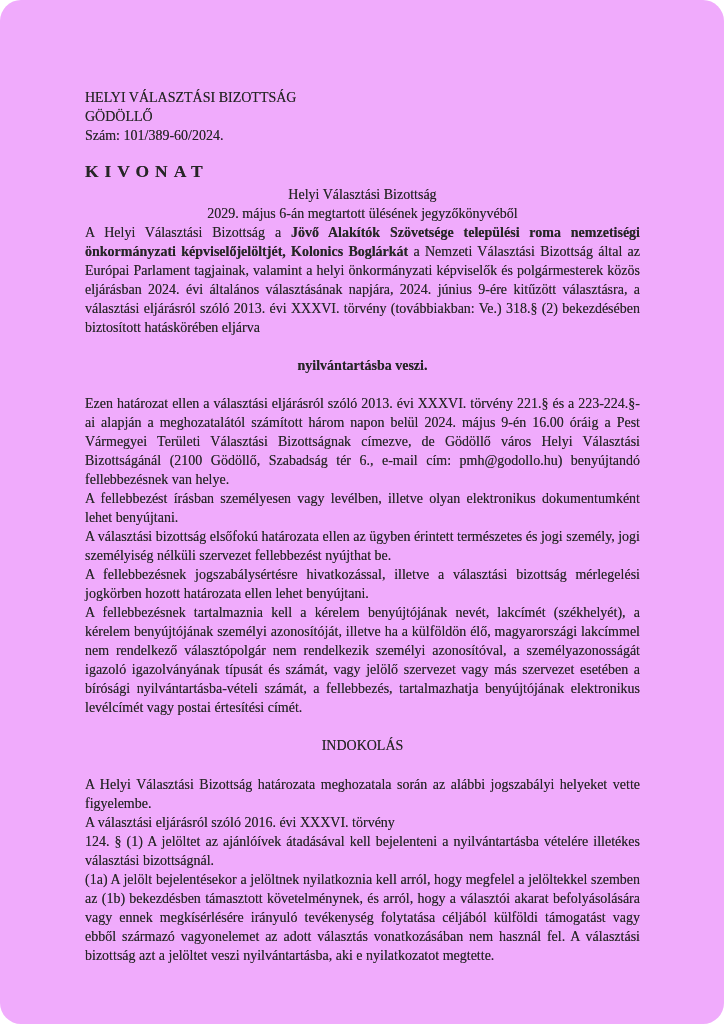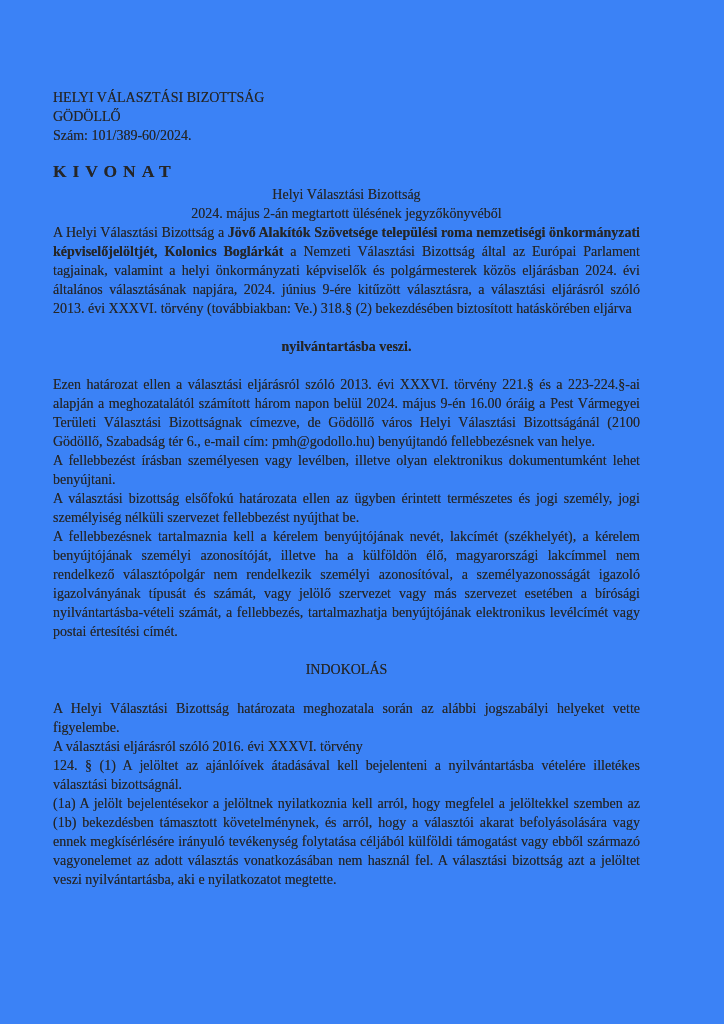--- a/index.html
+++ b/index.html
@@ -5,29 +5,30 @@
   html, body {
     margin: 0;
     padding: 0;
     background: #ffffff;
   }
   .page {
     position: relative;
     width: 724px;
     height: 1024px;
     margin: 0;
-    background: #3b82f6;
+    background: #f0abfc;
     overflow: hidden;
     box-sizing: border-box;
-    padding: 88px 84px 0 53px;
+    padding: 88px 84px 0 85px;
     font-family: "Liberation Serif", "DejaVu Serif", serif;
     font-size: 14px;
     line-height: 19px;
     color: #262626;
     text-shadow: 0 0 0.45px rgba(30,30,30,0.55); 
+    border-radius: 21px;
   }
   .hline { margin: 0; }
   .doc-title {
     font-weight: bold;
     font-size: 17.5px;
     letter-spacing: 0.34em;
     margin: 15px 0 3px 0;
     line-height: 22px;
   }
   .center { text-align: center; margin: 0; }
@@ -68,32 +69,33 @@
 
   <header>
     <p class="hline">HELYI VÁLASZTÁSI BIZOTTSÁG</p>
     <p class="hline">GÖDÖLLŐ</p>
     <p class="hline">Szám: 101/389-60/2024.</p>
   </header>
 
   <section>
     <p class="doc-title">KIVONAT</p>
     <p class="center">Helyi Választási Bizottság</p>
-    <p class="center">2024. május 2-án megtartott ülésének jegyzőkönyvéből</p>
+    <p class="center">2029. május 6-án megtartott ülésének jegyzőkönyvéből</p>
   </section>
 
 
   <section>
     <p class="just"><span>A Helyi Választási Bizottság a </span><b>Jövő Alakítók Szövetsége települési roma nemzetiségi önkormányzati képviselőjelöltjét, Kolonics Boglárkát</b><span> a Nemzeti Választási Bizottság által az Európai Parlament tagjainak, valamint a helyi önkormányzati képviselők és polgármesterek közös eljárásban 2024. évi általános választásának napjára, 2024. június 9-ére kitűzött választásra, a választási eljárásról szóló 2013. évi XXXVI. törvény (továbbiakban: Ve.) 318.§ (2) bekezdésében biztosított hatáskörében eljárva</span></p>
 
     <p class="operative">nyilvántartásba veszi.</p>
 
     <p class="just">Ezen határozat ellen a választási eljárásról szóló 2013. évi XXXVI. törvény 221.§ és a 223-224.§-ai alapján a meghozatalától számított három napon belül 2024. május 9-én 16.00 óráig a Pest Vármegyei Területi Választási Bizottságnak címezve, de Gödöllő város Helyi Választási Bizottságánál (2100 Gödöllő, Szabadság tér 6., e-mail cím: pmh@godollo.hu) benyújtandó fellebbezésnek van helye.</p>
     <p class="just">A fellebbezést írásban személyesen vagy levélben, illetve olyan elektronikus dokumentumként lehet benyújtani.</p>
     <p class="just">A választási bizottság elsőfokú határozata ellen az ügyben érintett természetes és jogi személy, jogi személyiség nélküli szervezet fellebbezést nyújthat be.</p>
+    <p class="just">A fellebbezésnek jogszabálysértésre hivatkozással, illetve a választási bizottság mérlegelési jogkörben hozott határozata ellen lehet benyújtani.</p>
     <p class="just">A fellebbezésnek tartalmaznia kell a kérelem benyújtójának nevét, lakcímét (székhelyét), a kérelem benyújtójának személyi azonosítóját, illetve ha a külföldön élő, magyarországi lakcímmel nem rendelkező választópolgár nem rendelkezik személyi azonosítóval, a személyazonosságát igazoló igazolványának típusát és számát, vagy jelölő szervezet vagy más szervezet esetében a bírósági nyilvántartásba-vételi számát, a fellebbezés, tartalmazhatja benyújtójának elektronikus levélcímét vagy postai értesítési címét.</p>
   </section>
 
   <h3 class="section-heading">INDOKOLÁS</h3>
 
   <section>
     <p class="just">A Helyi Választási Bizottság határozata meghozatala során az alábbi jogszabályi helyeket vette figyelembe.</p>
     <p class="just">A választási eljárásról szóló 2016. évi XXXVI. törvény</p>
     <p class="just">124. § (1) A jelöltet az ajánlóívek átadásával kell bejelenteni a nyilvántartásba vételére illetékes választási bizottságnál.</p>
     <p class="just">(1a) A jelölt bejelentésekor a jelöltnek nyilatkoznia kell arról, hogy megfelel a jelöltekkel szemben az (1b) bekezdésben támasztott követelménynek, és arról, hogy a választói akarat befolyásolására vagy ennek megkísérlésére irányuló tevékenység folytatása céljából külföldi támogatást vagy ebből származó vagyonelemet az adott választás vonatkozásában nem használ fel. A választási bizottság azt a jelöltet veszi nyilvántartásba, aki e nyilatkozatot megtette.</p>

